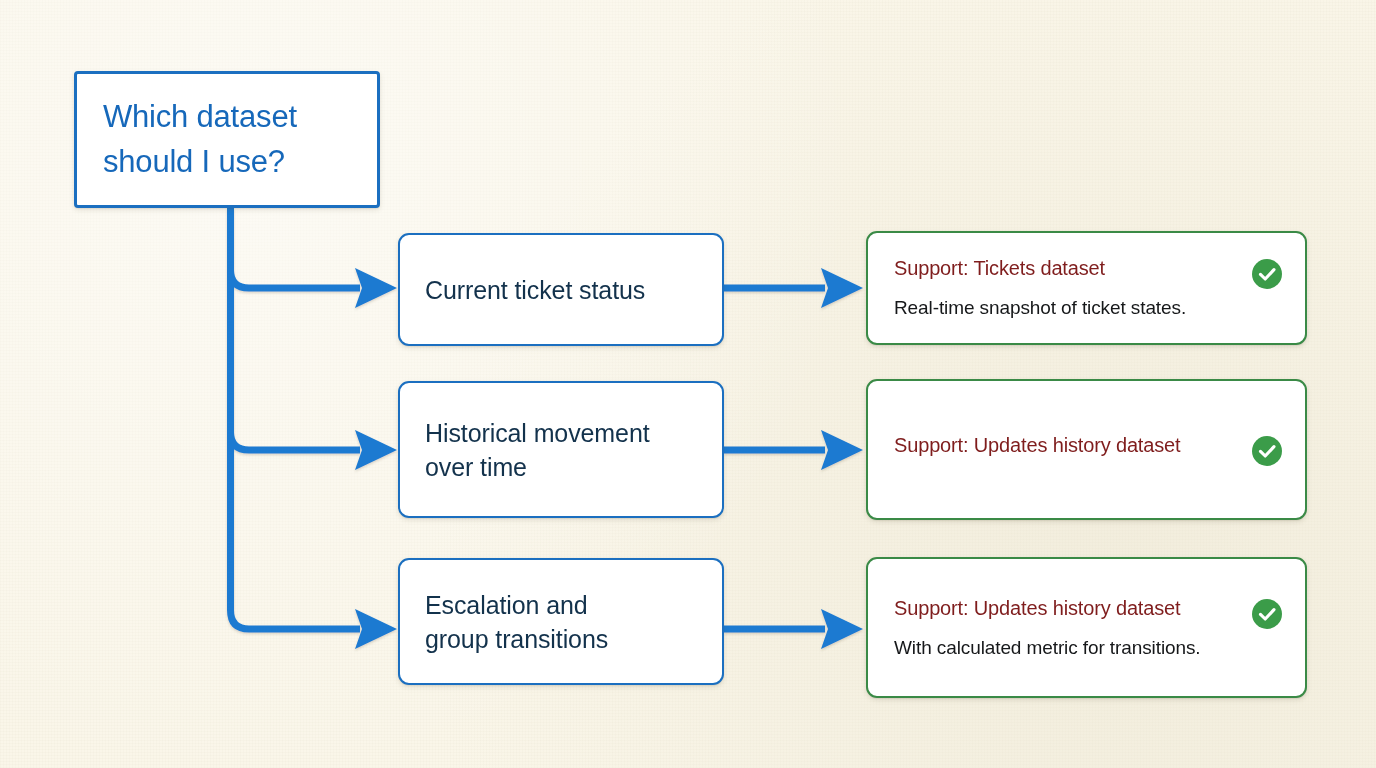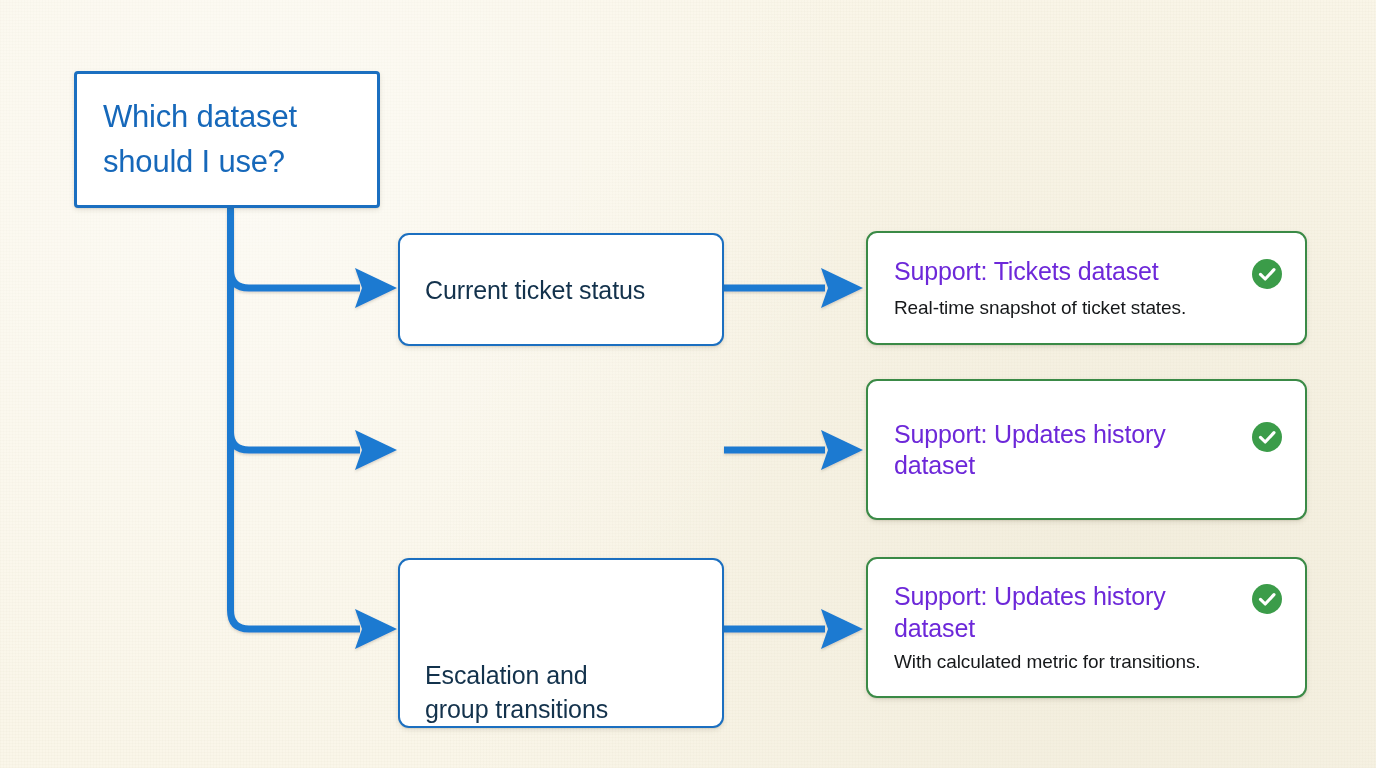--- a/index.html
+++ b/index.html
@@ -92,22 +92,22 @@
     flex-direction: column;
     justify-content: center;
   }
   .result-head {
     display: flex;
     align-items: flex-start;
     justify-content: space-between;
     gap: 10px;
   }
   .result-title {
-    color: #6d28d9;
-    font-size: 25px;
+    color: #7f1d1d;
+    font-size: 20px;
     line-height: 1.25;
     letter-spacing: -0.15px;
     flex: 1 1 auto;
     max-width: 330px;
   }
   .result-sub {
     color: #16181a;
     font-size: 19px;
     line-height: 1.3;
     margin-top: 6px;
@@ -156,22 +156,26 @@
 
   <div class="node node-root">
     <div class="root-text">Which dataset
 should I use?</div>
   </div>
 
   <div class="node node-mid" style="top:233px; height:113px;">
     <div class="mid-text">Current ticket status</div>
   </div>
 
-
-  <div class="node node-mid" style="top:558px; height:170px;align-items:flex-end;">
+  <div class="node node-mid" style="top:381px; height:137px;">
+    <div class="mid-text">Historical movement
+over time</div>
+  </div>
+
+  <div class="node node-mid" style="top:558px; height:127px;">
     <div class="mid-text">Escalation and
 group transitions</div>
   </div>
 
   <div class="node node-result" style="top:231px; height:114px;">
     <div class="result-head">
       <div class="result-title">Support: Tickets dataset</div>
       <svg class="check-badge" viewBox="0 0 32 32" xmlns="http://www.w3.org/2000/svg">
         <circle cx="16" cy="16" r="15" fill="#3b9c49"></circle>
         <path d="M9.5 16.4 L14.2 21 L23 11.6" fill="none" stroke="#ffffff" stroke-width="3.1" stroke-linecap="round" stroke-linejoin="round"></path>

